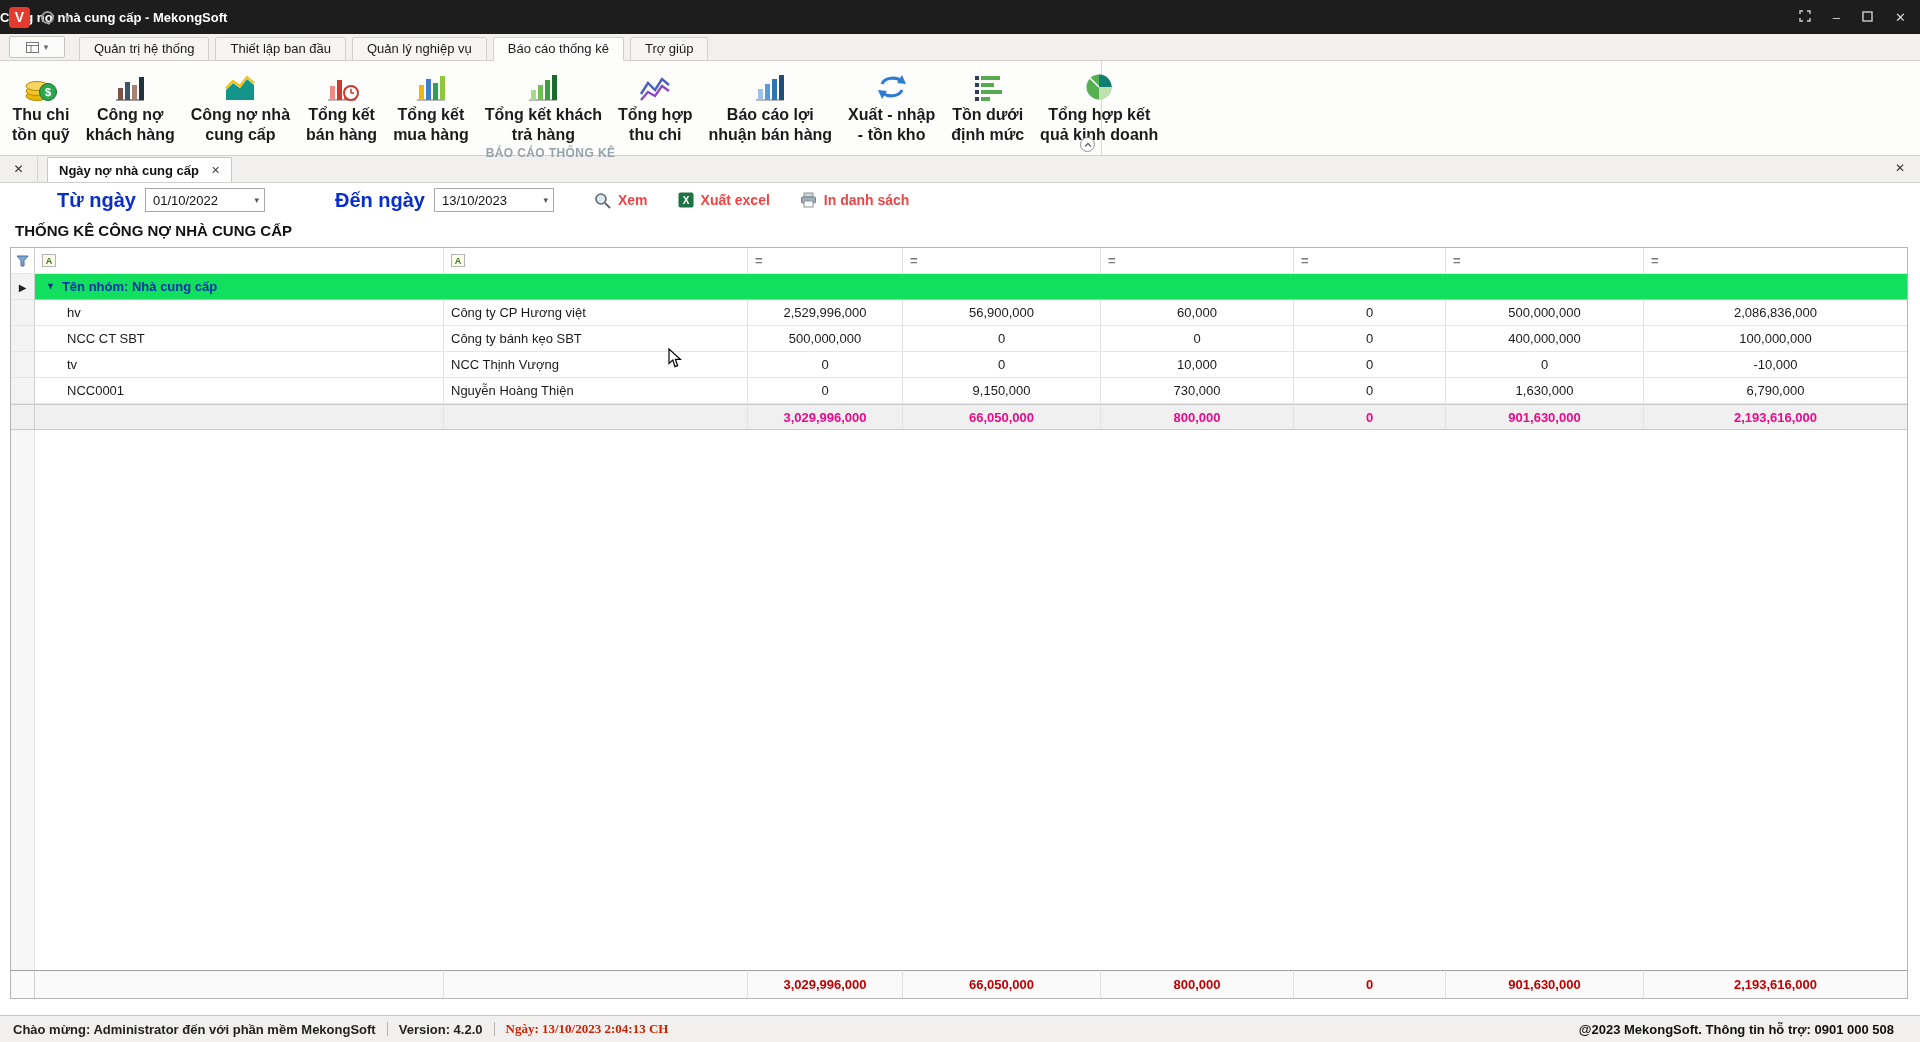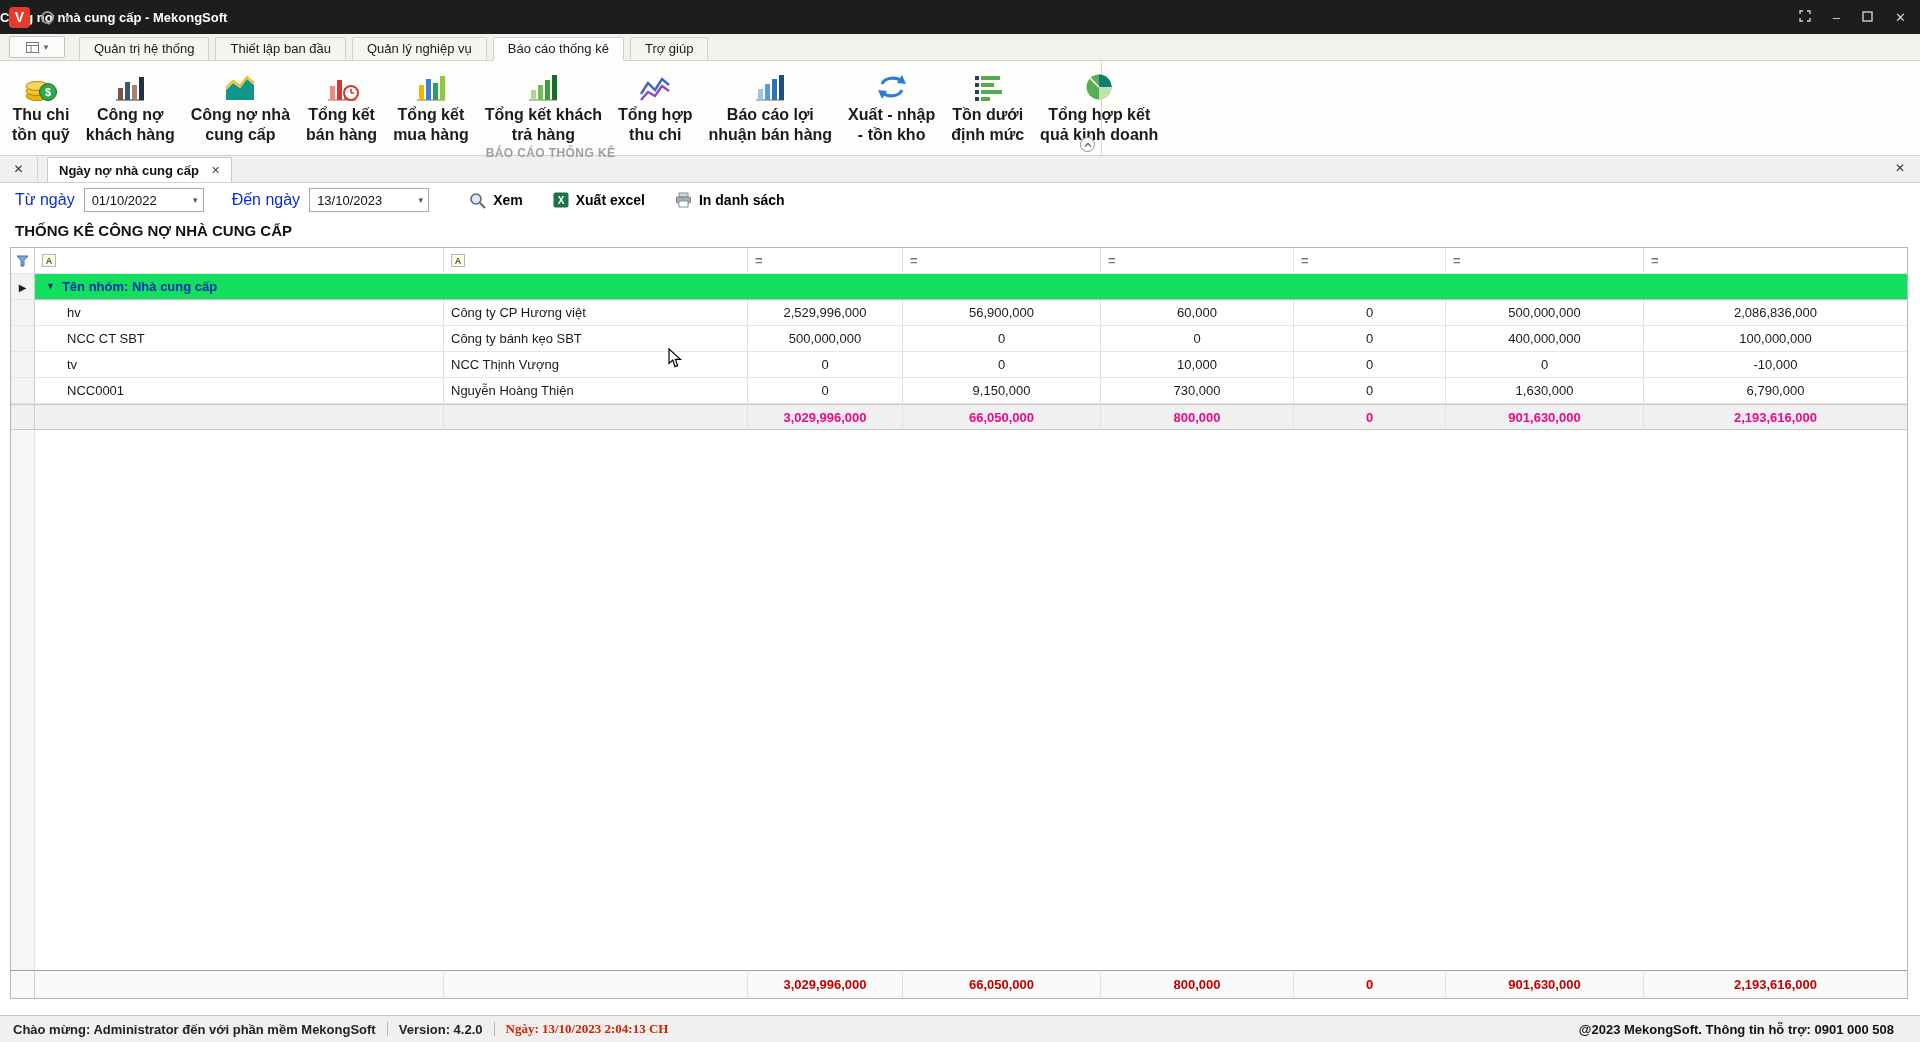--- a/index.html
+++ b/index.html
@@ -36,24 +36,24 @@
 
   
   .doctabs { height:27px; background:#f1f0ee; border-bottom:1px solid #d2d0cb; display:flex; align-items:flex-end; flex:0 0 auto; }
   .dt-closeall { width:38px; height:26px; display:flex; align-items:center; justify-content:center; border-right:1px solid #d8d6d1; color:#333; font-size:12px; font-weight:bold; cursor:pointer; }
   .dt-tab { height:25px; background:#fff; border:1px solid #c9c7c2; border-bottom:none; border-radius:2px 2px 0 0; padding:0 11px; margin-left:9px; display:flex; align-items:center; gap:12px; font-size:13px; font-weight:bold; color:#111; cursor:pointer; }
   .dt-x { font-size:11px; color:#444; cursor:pointer; }
   .dt-right { margin-left:auto; padding:0 15px 7px 0; font-size:12px; font-weight:bold; color:#333; cursor:pointer; }
 
   
   .filterbar { height:34px; background:#fff; display:flex; align-items:center; padding-left:15px; flex:0 0 auto; }
-  .flabel { color:#0a2ecc; font-weight:normal; font-size:16px; margin-right:9px; }
+  .flabel { color:#0a2ecc; font-weight:bold; font-size:20px; margin-right:9px;margin-left:42px; }
   .datebox { width:120px; height:24px; background:#fff; border:1px solid #a9a9a9; display:flex; align-items:center; justify-content:space-between; padding:0 5px 0 7px; font-size:13px; color:#111; margin-right:28px; cursor:pointer; }
   .dd-arrow { font-size:9px; color:#555; }
-  .fbtn { display:flex; align-items:center; gap:7px; color:#000000; font-weight:bold; font-size:14px; margin-right:30px; cursor:pointer; }
+  .fbtn { display:flex; align-items:center; gap:7px; color:#ef4444; font-weight:bold; font-size:14px; margin-right:30px; cursor:pointer; }
 
   
   .report-title { height:30px; line-height:28px; padding-left:15px; font-size:15px; font-weight:bold; color:#111; background:#fff; flex:0 0 auto; }
 
   
   .main { flex:1; display:flex; flex-direction:column; padding:0 12px 16px 10px; background:#fff; min-height:0; }
   .grid { flex:1; display:flex; flex-direction:column; border:1px solid #b5b5b5; background:#fff; min-height:0; }
   .grow { display:grid; grid-template-columns:24px 409px 304px 155px 198px 193px 152px 198px 1fr; flex:0 0 auto; }
   .gcell { height:26px; line-height:25px; padding:0 7px; font-size:13px; color:#1a1a1a; border-right:1px solid #e2e2e2; border-bottom:1px solid #e6e6e6; white-space:nowrap; overflow:hidden; }
   .grow .gcell:last-child { border-right:none; }

